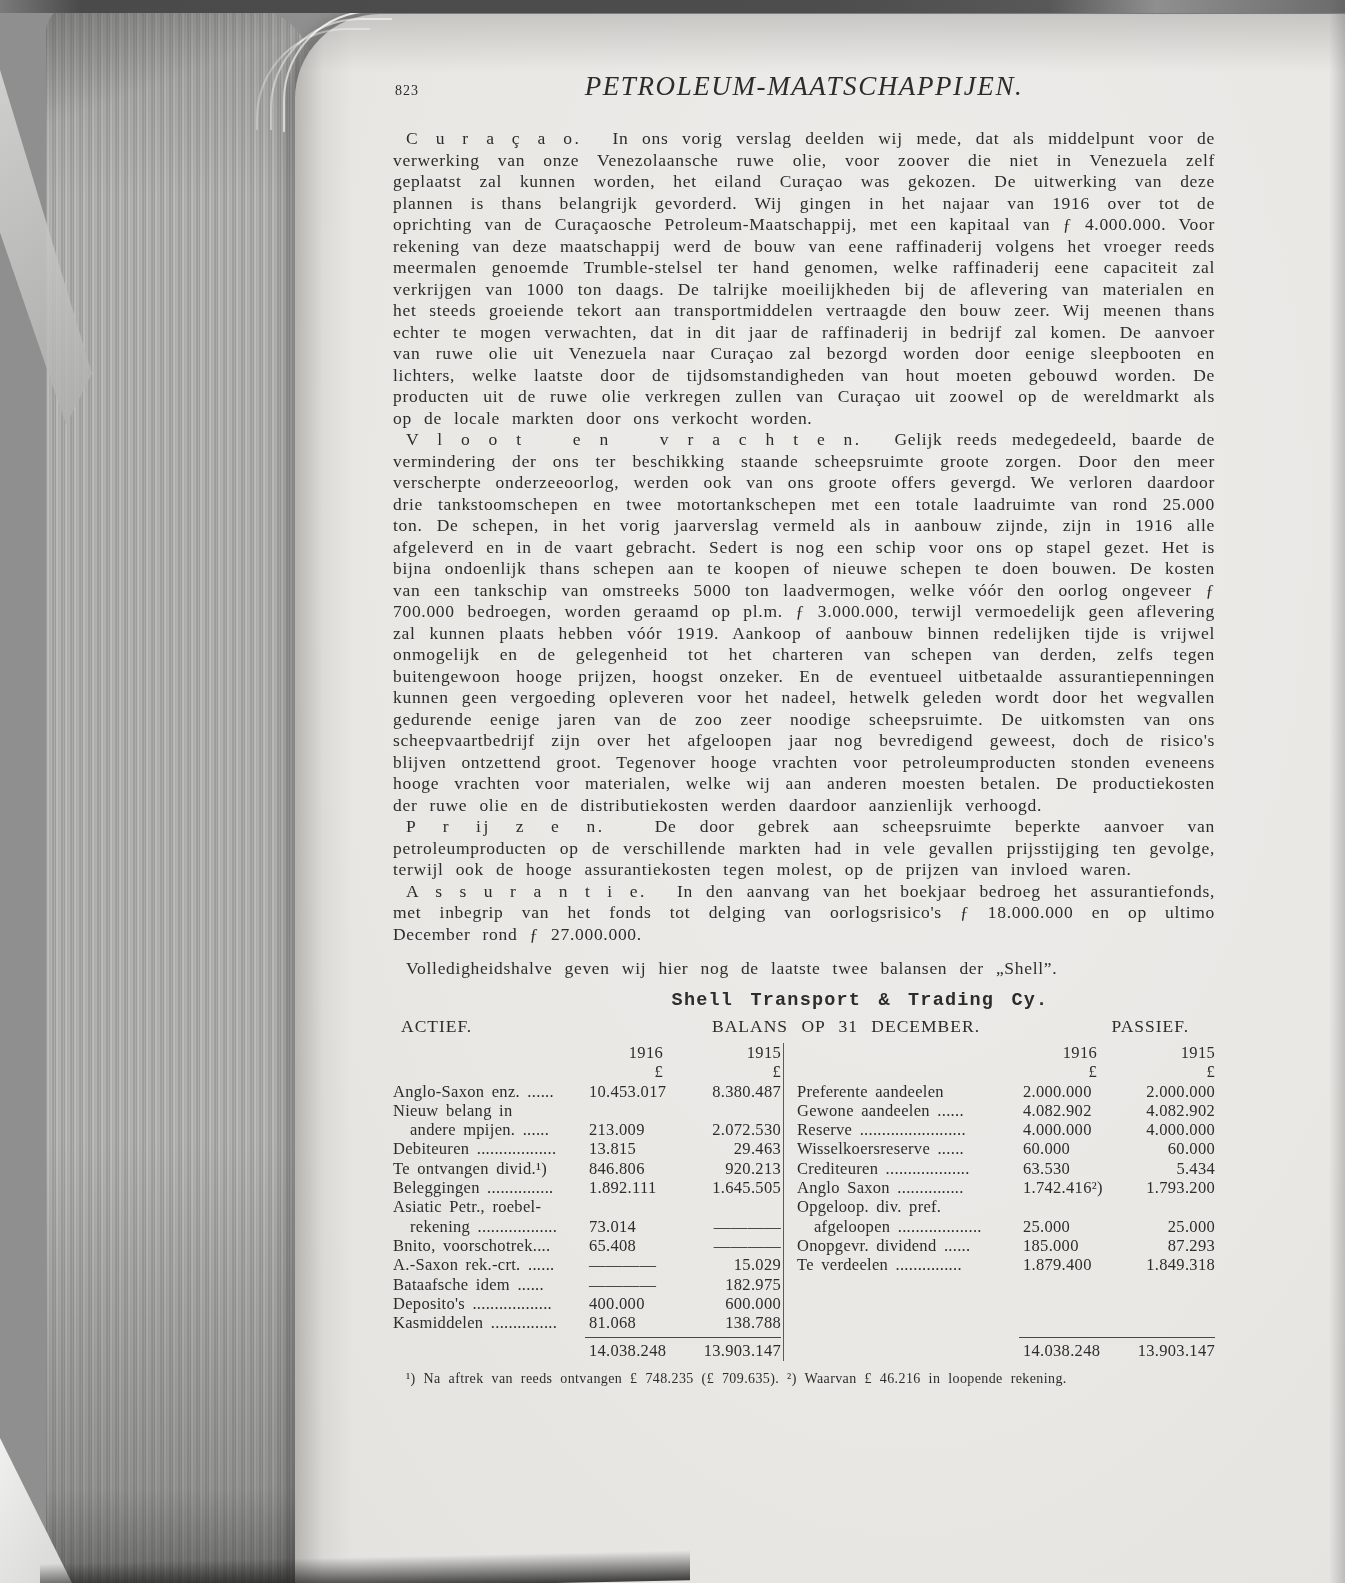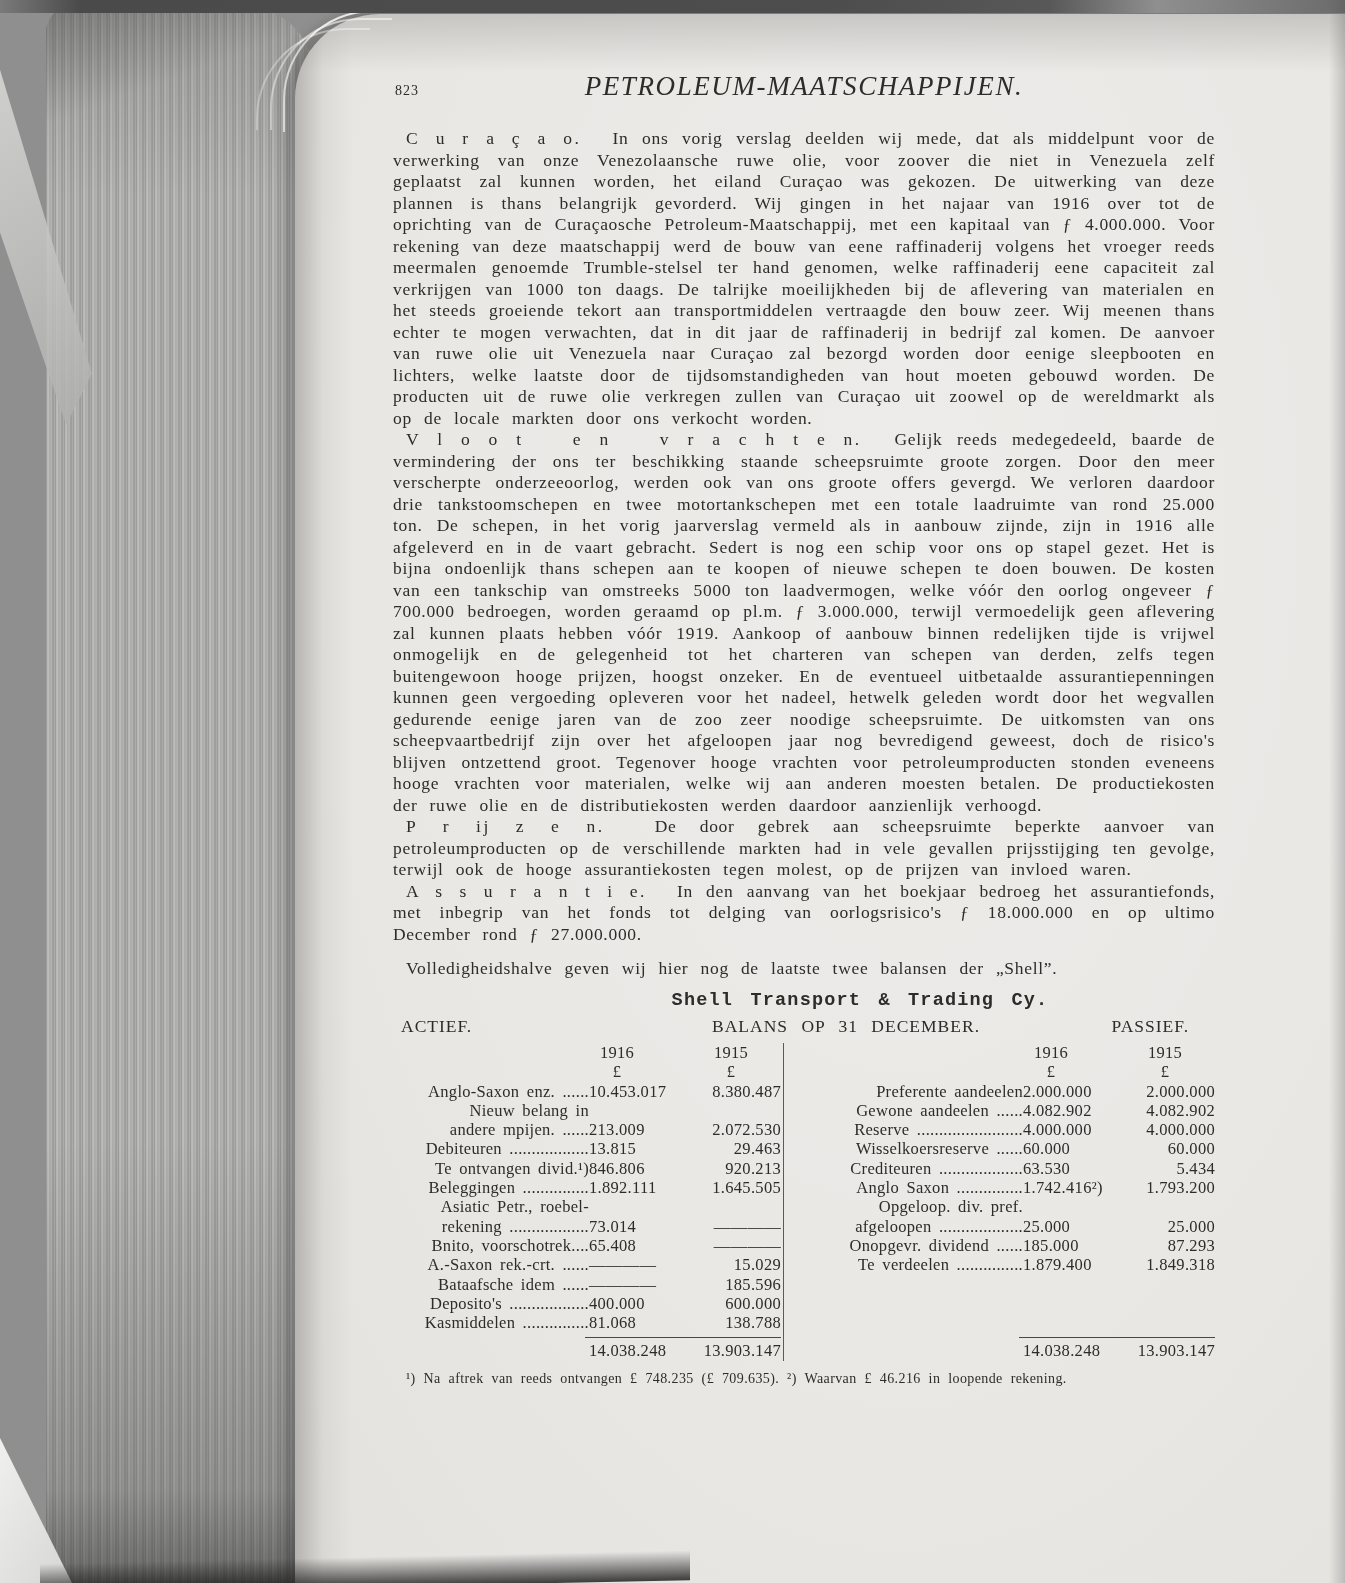--- a/index.html
+++ b/index.html
@@ -97,25 +97,25 @@
   .balans-titlerow{position:relative;height:26px;margin-top:5px;font-size:17.5px;letter-spacing:1px;word-spacing:8px;}
   .t-actief{position:absolute;left:8px;}
   .t-center{position:absolute;left:calc(50% + 42px);transform:translateX(-50%);white-space:nowrap;}
   .t-passief{position:absolute;right:26px;}
   .balans-body{display:flex;align-items:stretch;margin-top:1px;}
   .half{display:flex;flex-direction:column;font-size:16.5px;line-height:19.3px;letter-spacing:.3px;word-spacing:3px;}
   .half.left{width:388px;}
   .half.right{flex:1;padding-left:13px;}
   .divider{width:1px;background:#5c5a58;margin-left:2px;}
   .trow{display:flex;text-align:left;}
-  .tlabel{flex:1 1 auto;white-space:nowrap;overflow:hidden;text-align:right;}
+  .tlabel{flex:1 1 auto;white-space:nowrap;overflow:hidden;}
   .tlabel.ind2{padding-left:17px;}
   .tv{flex:0 0 92px;text-align:left;white-space:nowrap;}
   .tv5{flex:0 0 100px;text-align:right;white-space:nowrap;}
-  .yrow .tv,.yrow .tv5{text-align:center;padding-left:18px;}
+  .yrow .tv,.yrow .tv5{text-align:right;padding-left:18px;}
   .spacer{flex:1 1 auto;}
   .total-rule{margin-left:auto;width:196px;border-top:1.6px solid #4a4846;margin-top:5px;margin-bottom:3px;}
   .footnote{margin-top:7px;font-size:14px;line-height:21px;text-indent:13px;letter-spacing:.4px;word-spacing:4px;}
 </style>
 </head>
 <body>
 
 <div class="page-block"></div>
 <div class="page-block-top-shade"></div>
 <div class="bookmark"></div>
@@ -210,21 +210,21 @@
             <span class="tv5">————</span>
           </div>
         <div class="trow">
             <span class="tlabel">A.-Saxon rek.-crt. ......</span>
             <span class="tv">————</span>
             <span class="tv5">15.029</span>
           </div>
         <div class="trow">
             <span class="tlabel">Bataafsche idem ......</span>
             <span class="tv">————</span>
-            <span class="tv5">185.596</span>
+            <span class="tv5">182.975</span>
           </div>
         <div class="trow">
             <span class="tlabel">Deposito's ..................</span>
             <span class="tv">400.000</span>
             <span class="tv5">600.000</span>
           </div>
         <div class="trow">
             <span class="tlabel">Kasmiddelen ...............</span>
             <span class="tv">81.068</span>
             <span class="tv5">138.788</span>

